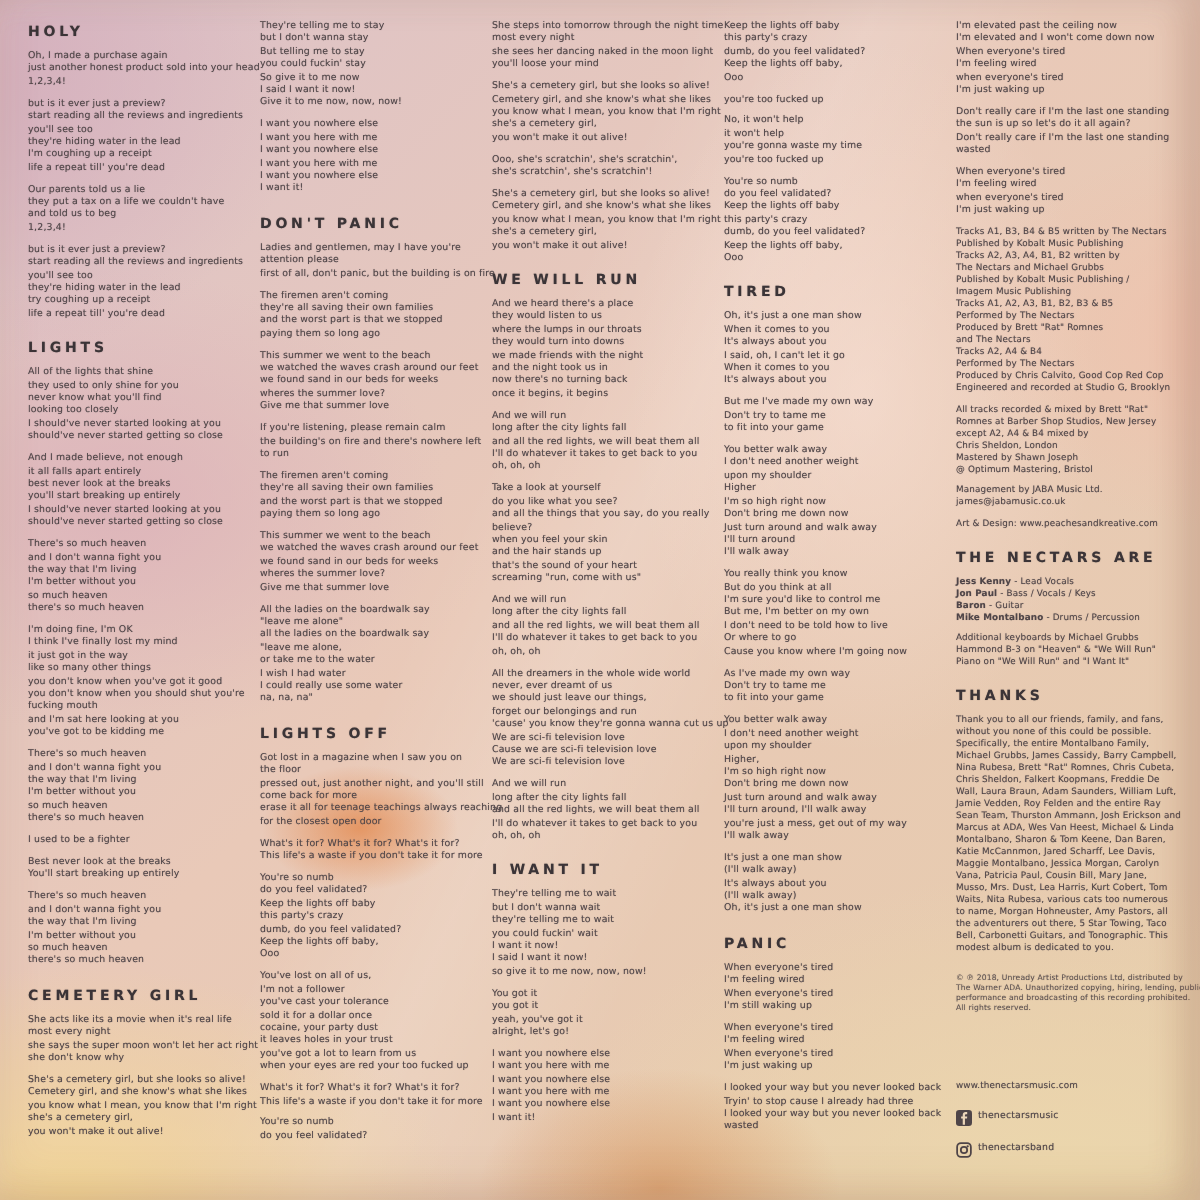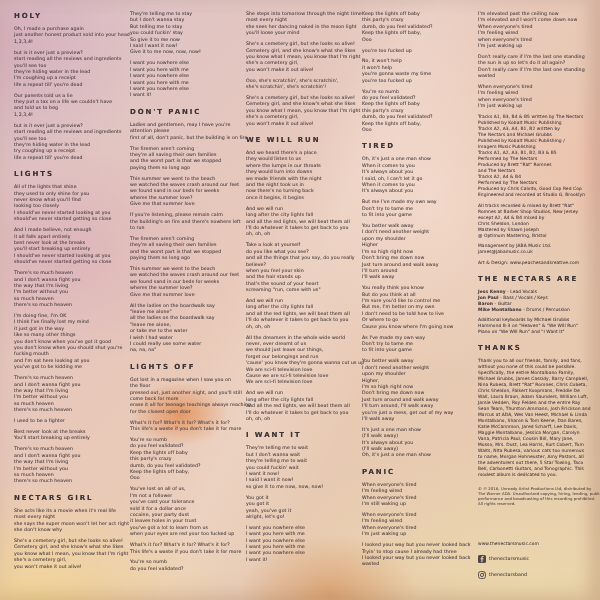--- a/index.html
+++ b/index.html
@@ -134,21 +134,21 @@
           <div class="line">You'll start breaking up entirely</div>
         </div>
         <div class="stanza">
           <div class="line">There's so much heaven</div>
           <div class="line">and I don't wanna fight you</div>
           <div class="line">the way that I'm living</div>
           <div class="line">I'm better without you</div>
           <div class="line">so much heaven</div>
           <div class="line">there's so much heaven</div>
         </div>
-        <div class="heading">NECTARS GIRL</div>
+        <div class="heading">CEMETERY GIRL</div>
         <div class="stanza">
           <div class="line">She acts like its a movie when it's real life</div>
           <div class="line">most every night</div>
           <div class="line">she says the super moon won't let her act right</div>
           <div class="line">she don't know why</div>
         </div>
         <div class="stanza">
           <div class="line">She's a cemetery girl, but she looks so alive!</div>
           <div class="line">Cemetery girl, and she know's what she likes</div>
           <div class="line">you know what I mean, you know that I'm right</div>

